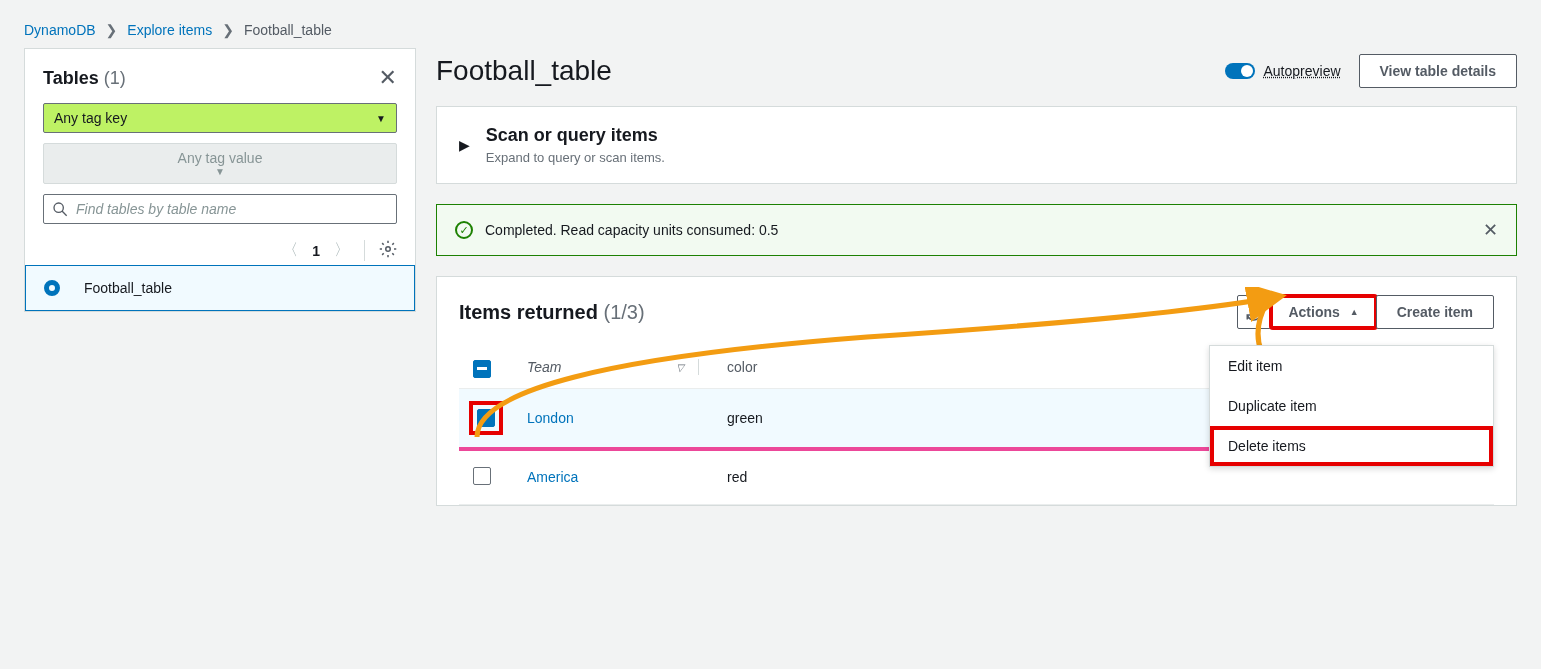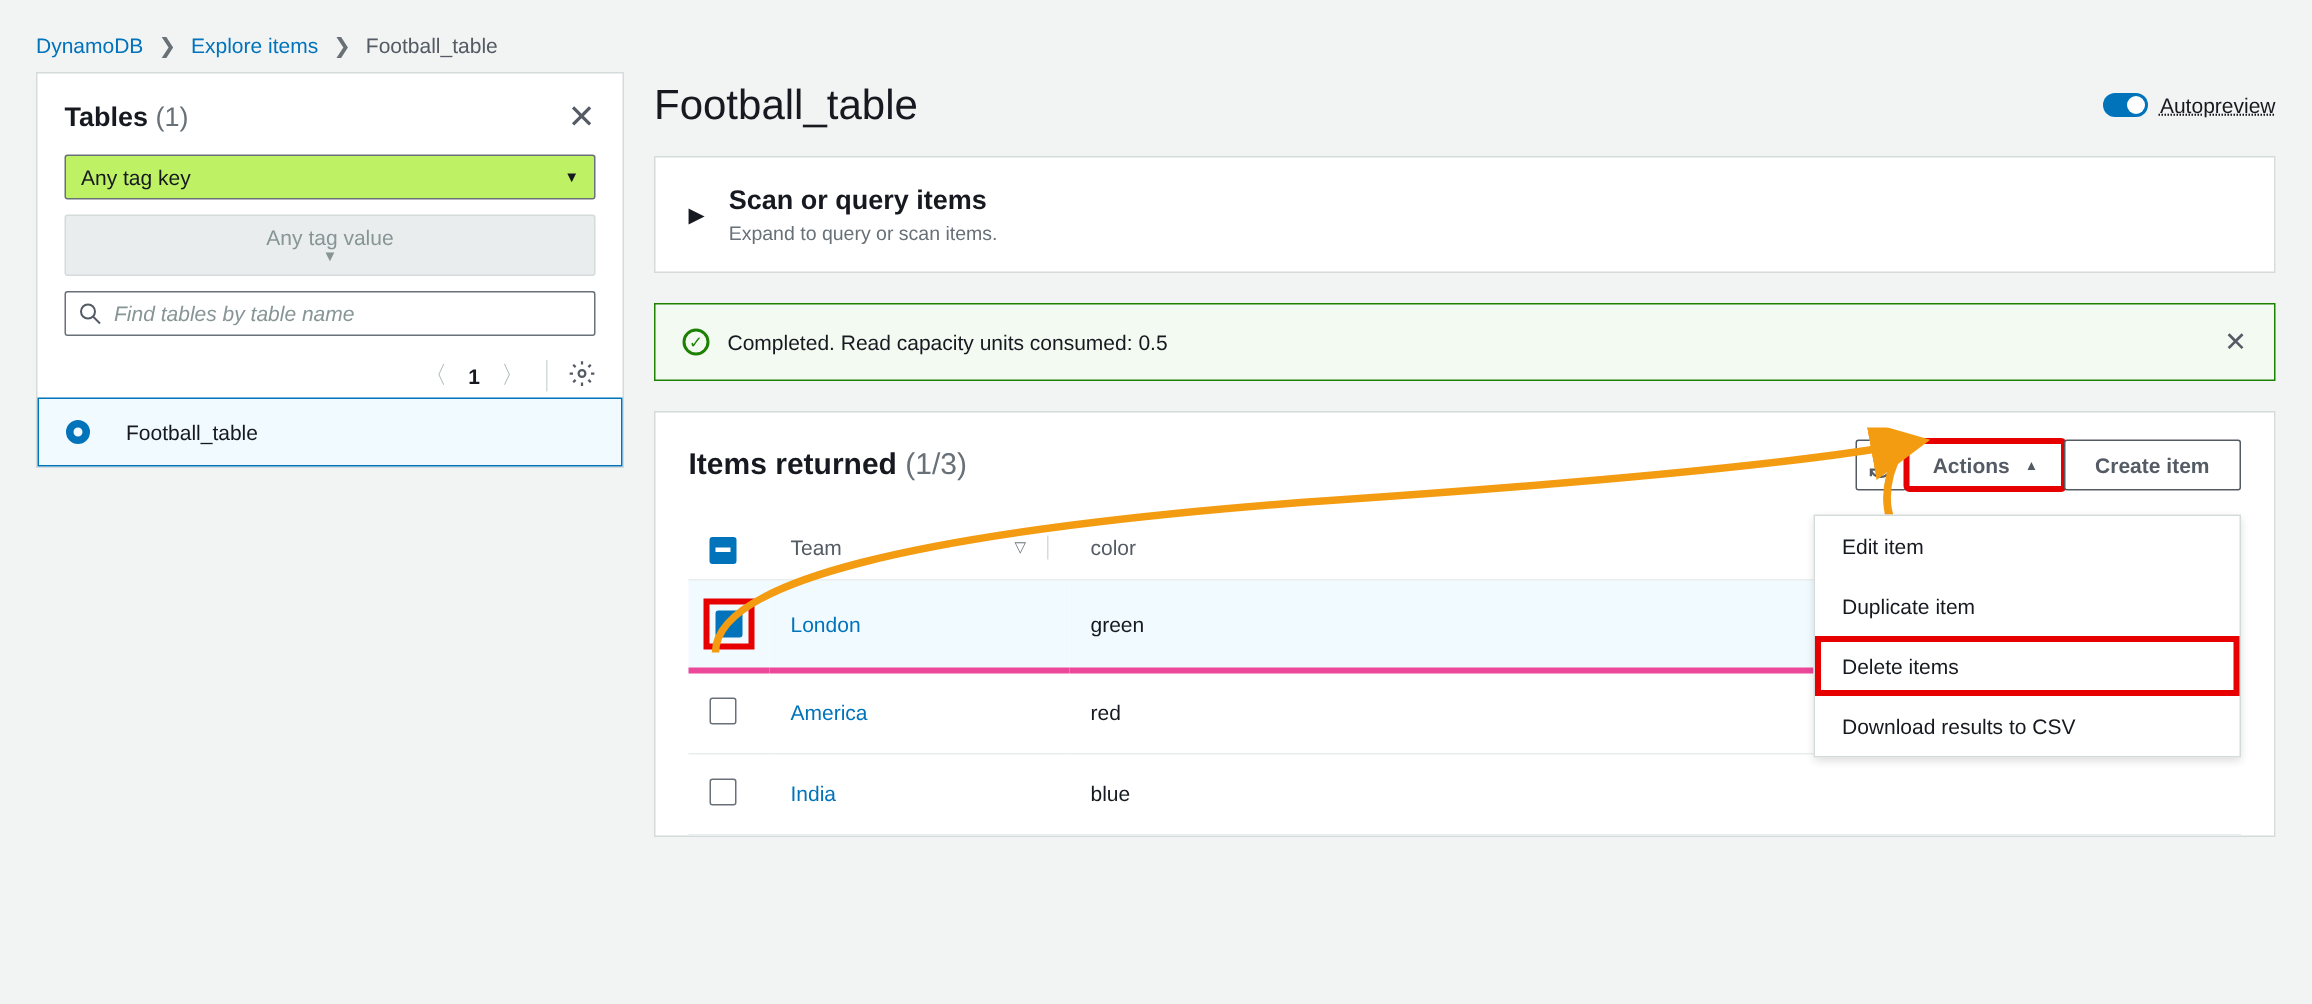--- a/index.html
+++ b/index.html
@@ -60,21 +60,21 @@
 th .sort-icon { color: #687078; font-size: 10px; }
 td { padding: 16px 14px; border-bottom: 1px solid #eaeded; }
 tr.selected { background: #f1faff; border-top: 1px solid #0073bb; border-bottom: 4px solid #ec4899; }
 tr.selected td { border-bottom: 1px solid #0073bb; }
 .checkbox { width: 18px; height: 18px; border: 1px solid #687078; border-radius: 2px; display: inline-flex; align-items: center; justify-content: center; background: #fff; }
 .checkbox.checked { background: #0073bb; border-color: #0073bb; color: #fff; font-size: 12px; }
 .checkbox.indeterminate { background: #0073bb; border-color: #0073bb; }
 .checkbox.indeterminate::after { content: ""; width: 10px; height: 3px; background: #fff; }
 .link { color: #0073bb; }
 .col-check { width: 50px; }
-.col-team { width: 200px; }
+.col-team { width: 200px; font-style: italic; }
 .cb-hl { outline: 4px solid #e60000; padding: 4px; display: inline-flex; }
 svg.arrow-annot { position: absolute; pointer-events: none; z-index: 5; }
 .search-icon-svg { width: 16px; height: 16px; stroke: #545b64; stroke-width: 2; fill: none; }
 </style>
 </head>
 <body>
 
 <div class="breadcrumbs">
   <a href="#">DynamoDB</a>
   <span class="sep">❯</span>
@@ -124,20 +124,21 @@
   </aside>
 
   <main class="main">
     <div class="page-head">
       <h1 class="page-title">Football_table</h1>
       <div class="head-actions">
         <div class="toggle">
           <span class="toggle-switch"></span>
           <span class="toggle-label">Autopreview</span>
         </div>
+        <button class="btn">View table details</button>
       </div>
     </div>
 
     <div class="panel scan-panel">
       <span class="expand-arrow">▶</span>
       <div class="scan-content">
         <h3>Scan or query items</h3>
         <p>Expand to query or scan items.</p>
       </div>
     </div>
@@ -165,21 +166,20 @@
             <button class="actions-btn highlight-box">
               <span>Actions</span>
               <span class="tri">▲</span>
             </button>
             <button class="btn">Create item</button>
 
             <div class="dropdown">
               <div class="dropdown-item">Edit item</div>
               <div class="dropdown-item">Duplicate item</div>
               <div class="dropdown-item hl">Delete items</div>
-              <div class="dropdown-item">Download results to CSV</div>
             </div>
           </div>
         </div>
 
         <svg class="arrow-annot" style="left:30px; top:10px; width:830px; height:160px;" viewBox="0 0 830 160">
           <defs>
               <marker id="ah1" markerWidth="8" markerHeight="8" refX="6" refY="4" orient="auto">
                 <polygon points="0 0, 8 4, 0 8" fill="#f39c12"></polygon>
               </marker>
             </defs>
@@ -213,23 +213,18 @@
                     <span class="checkbox checked">✓</span>
                   </span></td>
               <td><span class="link">London</span></td>
               <td>green</td>
             </tr>
             <tr>
               <td><span class="checkbox"></span></td>
               <td><span class="link">America</span></td>
               <td>red</td>
             </tr>
-            <tr>
-              <td><span class="checkbox"></span></td>
-              <td><span class="link">India</span></td>
-              <td>blue</td>
-            </tr>
           </tbody>
         </table>
       </div>
     </div>
   </main>
 </div>
 
 </body></html>

